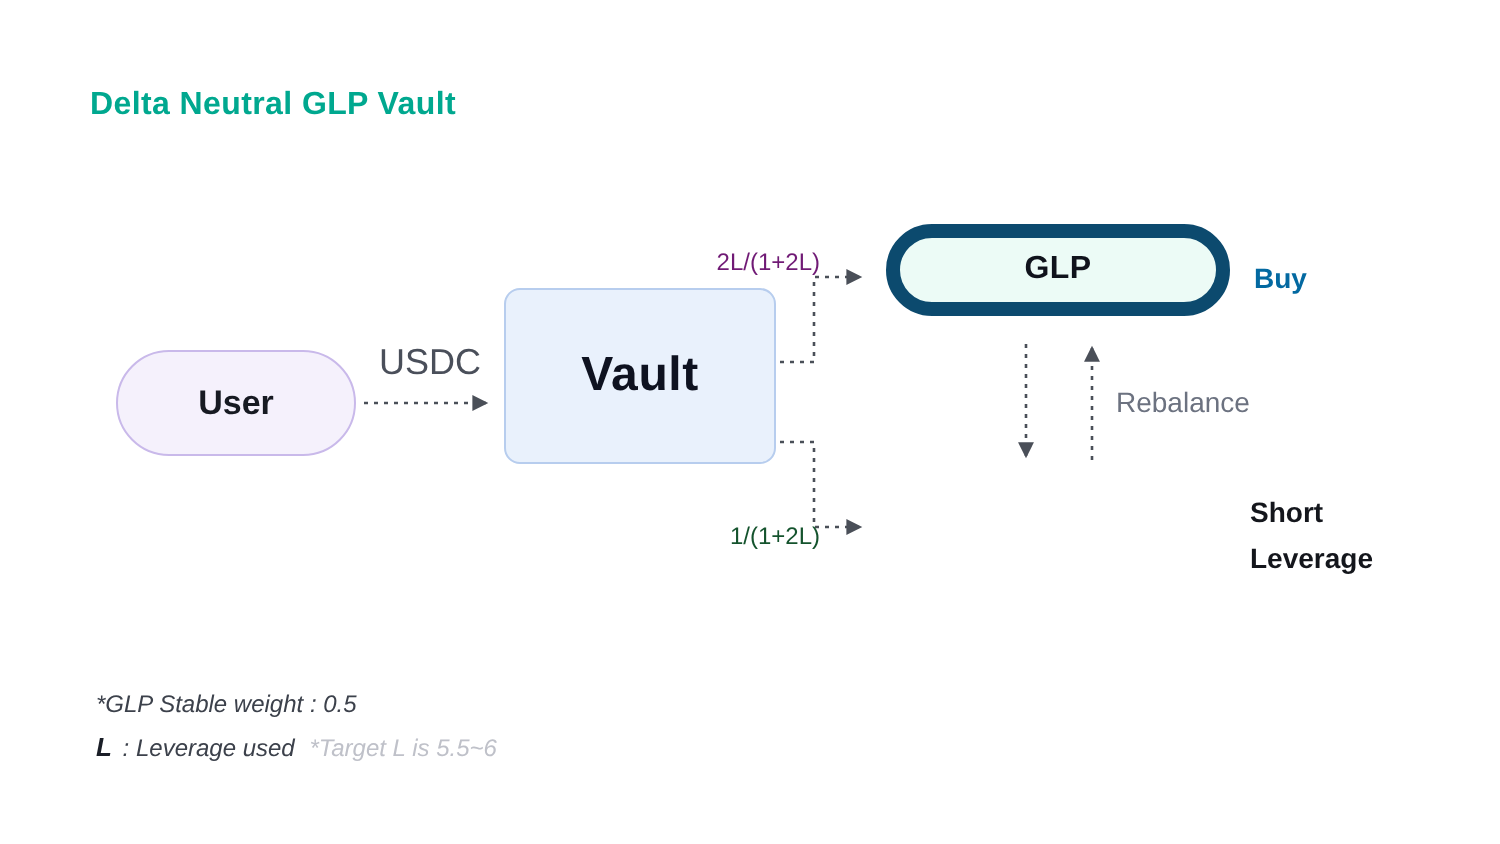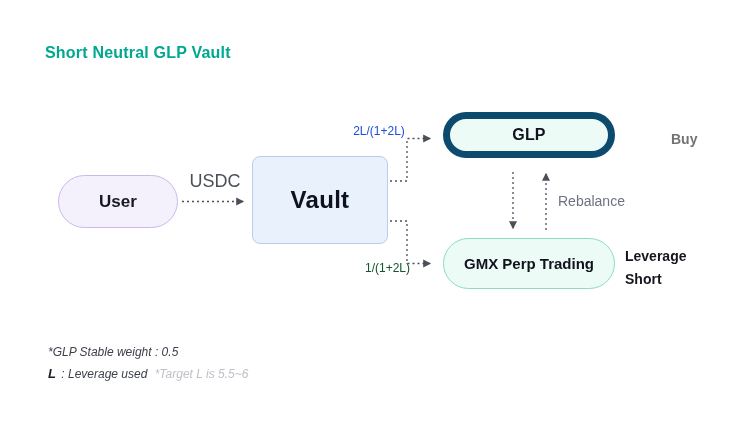--- a/index.html
+++ b/index.html
@@ -4,50 +4,50 @@
 <style>
   html,body{margin:0;padding:0;background:#ffffff;}
   body{font-family:"Liberation Sans", sans-serif;-webkit-font-smoothing:antialiased;}
   .canvas{position:relative;width:750px;height:422px;background:#ffffff;overflow:hidden;}
 
   .title{position:absolute;left:45px;top:44px;font-size:16px;font-weight:600;color:#00A88F;letter-spacing:.2px;}
 
   .node{position:absolute;display:flex;align-items:center;justify-content:center;box-sizing:border-box;}
   .node-user{left:58px;top:175px;width:120px;height:53px;border-radius:27px;background:#F5F1FC;border:1px solid #C9B9EA;}
   .node-user .lbl{font-size:17px;font-weight:700;color:#171A22;}
-  .node-vault{left:252px;top:156px;width:136px;height:88px;border-radius:8px;background:#E9F1FC;border:1px solid #B7CDEE;}
+  .node-vault{left:252px;top:144px;width:136px;height:88px;border-radius:8px;background:#E9F1FC;border:1px solid #B7CDEE;}
   .node-vault .lbl{font-size:24px;font-weight:700;color:#0E1220;letter-spacing:.3px;}
   .node-glp{left:443px;top:112px;width:172px;height:46px;border-radius:27px;background:#ECFBF6;border:7px solid #0c4a6e;}
   .node-glp .lbl{font-size:16px;font-weight:700;color:#10131C;letter-spacing:.2px;}
   .node-gmx{left:443px;top:238px;width:172px;height:51px;border-radius:26px;background:#ECFBF6;border:1px solid #8ADCC6;}
   .node-gmx .lbl{font-size:15px;font-weight:700;color:#10131C;}
 
   svg.wires{position:absolute;left:0;top:0;}
   .wire{fill:none;stroke:#4A4F58;stroke-width:1.3;stroke-dasharray:2 3;}
 
   .abs{position:absolute;}
   .lab-usdc{left:184px;top:171px;width:62px;text-align:center;font-size:18px;color:#4A4F5A;}
-  .lab-2l{left:348px;top:124px;width:62px;text-align:center;font-size:12px;color:#1d4ed8;}
+  .lab-2l{left:348px;top:124px;width:62px;text-align:right;font-size:12px;color:#701a75;}
   .lab-1l{left:358px;top:261px;width:52px;text-align:right;font-size:12px;color:#14532d;}
   .lab-rebalance{left:558px;top:193px;font-size:14px;color:#6C7280;}
-  .lab-buy{left:627px;top:131px;font-size:14px;font-weight:700;color:#737373;margin-left:44px;}
+  .lab-buy{left:627px;top:131px;font-size:14px;font-weight:700;color:#0369a1;}
   .lab-leverage{left:625px;top:245px;font-size:14px;font-weight:700;color:#14161C;line-height:23px;}
 
   .footnotes{position:absolute;left:48px;top:345px;font-size:12px;color:#3C414B;font-style:italic;}
   .footnote-line{margin-bottom:7px;}
   .fn-l{font-weight:700;font-size:13px;color:#1A1E27;margin-right:2px;}
   .fn-desc{margin-right:4px;}
   .fn-muted{color:#BFC1C9;text-align:center;}
 </style>
 </head>
 <body>
 
 <div class="canvas">
 
-  <div class="title">Short Neutral GLP Vault</div>
+  <div class="title">Delta Neutral GLP Vault</div>
 
   <svg class="wires" width="750" height="422" viewBox="0 0 750 422" aria-hidden="true">
     <defs>
       <marker id="arw" viewBox="0 0 8 8" refX="6.5" refY="4" markerWidth="7" markerHeight="7" orient="auto">
         <path d="M0.5,0.5 L7.5,4 L0.5,7.5 Z" fill="#4A4F58"></path>
       </marker>
     </defs>
     <path class="wire" d="M182 201.5 H243" marker-end="url(#arw)"></path>
     <path class="wire" d="M390 181 H407 V138.5 H430" marker-end="url(#arw)"></path>
     <path class="wire" d="M390 221 H407 V263.5 H430" marker-end="url(#arw)"></path>
@@ -60,33 +60,30 @@
   </div>
 
   <div class="node node-vault">
     <span class="lbl">Vault</span>
   </div>
 
   <div class="node node-glp">
     <span class="lbl">GLP</span>
   </div>
 
-  <div class="node node-gmx">
-    <span class="lbl">GMX Perp Trading</span>
-  </div>
 
   <div class="abs lab-usdc">USDC</div>
   <div class="abs lab-2l">2L/(1+2L)</div>
   <div class="abs lab-1l">1/(1+2L)</div>
   <div class="abs lab-rebalance">Rebalance</div>
 
   <div class="abs lab-buy">Buy</div>
   <div class="abs lab-leverage">
+    <div>Short</div>
     <div>Leverage</div>
-    <div>Short</div>
   </div>
 
   <div class="footnotes">
     <div class="footnote-line">*GLP Stable weight : 0.5</div>
     <div class="footnote-line">
       <span class="fn-l">L</span>
       <span class="fn-desc">: Leverage used</span>
       <span class="fn-muted">*Target L is 5.5~6</span>
     </div>
   </div>

